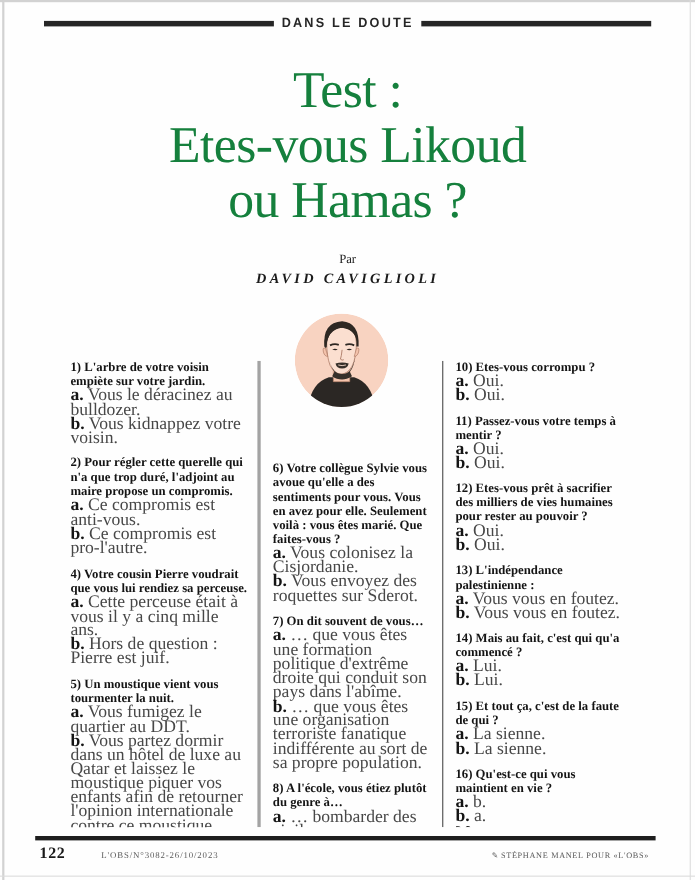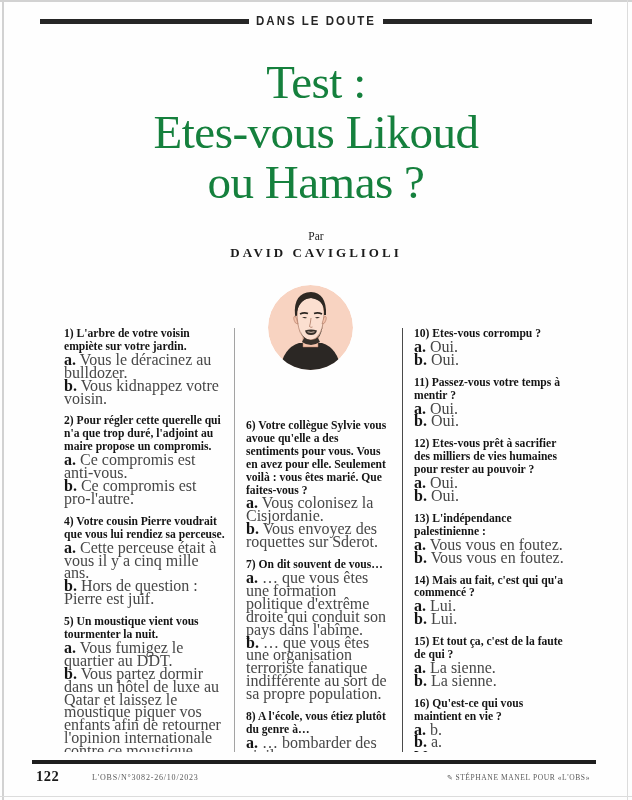--- a/index.html
+++ b/index.html
@@ -20,31 +20,31 @@
   .kicker .label{
     font-family:"Liberation Sans",sans-serif;font-weight:bold;font-size:11.5px;
     letter-spacing:2px;color:#262626;white-space:nowrap;transform:scaleY(1.05);
   }
 
   
   .title{position:absolute;left:0;right:0;top:58px;text-align:center;
     font-size:47px;line-height:1.06;letter-spacing:-0.5px;color:#15803d;}
   .byline{position:absolute;left:0;right:0;top:230px;text-align:center;}
   .byline .par{font-size:11.5px;color:#222;}
-  .byline .author{margin-top:3px;font-size:13px;font-weight:bold;letter-spacing:3px;color:#1b1b1b;}
+  .byline .author{margin-top:3px;font-size:13px;font-weight:bold;letter-spacing:3px;color:#1b1b1b;font-style:italic;}
 
   
   .avatar{position:absolute;left:268px;top:285px;width:85px;height:85px;border-radius:50%;overflow:hidden;}
   .avatar svg{display:block;}
 
   
   .cols{position:absolute;left:64px;top:328px;width:506px;height:424px;display:flex;overflow:hidden;}
   .col{box-sizing:border-box;overflow:hidden;}
   .col1{width:170px;padding-right:8px;}
-  .col2{width:169px;border-left:1px solid #a3a3a3;border-right:1px solid #4a4a4a;padding:92px 11px 0 11px;}
+  .col2{width:169px;border-left:3px solid #a3a3a3;border-right:1px solid #4a4a4a;padding:92px 11px 0 11px;}
   .col3{width:167px;padding-left:11px;}
   .q{margin-bottom:10px;}
   .qh{margin:0;font-weight:bold;font-size:11.6px;line-height:12.9px;color:#141414;}
   .ans{margin:0;font-size:16px;line-height:12.9px;color:#474747;}
   .ans b{color:#141414;}
   .sig{font-family:"Liberation Sans",sans-serif;font-weight:bold;font-size:9px;
     letter-spacing:0.5px;color:#111;transform:scaleX(0.85);transform-origin:left;}
 
   
   .footrule{position:absolute;left:32px;right:36px;top:760px;height:3.5px;background:#1e1e1e;}

